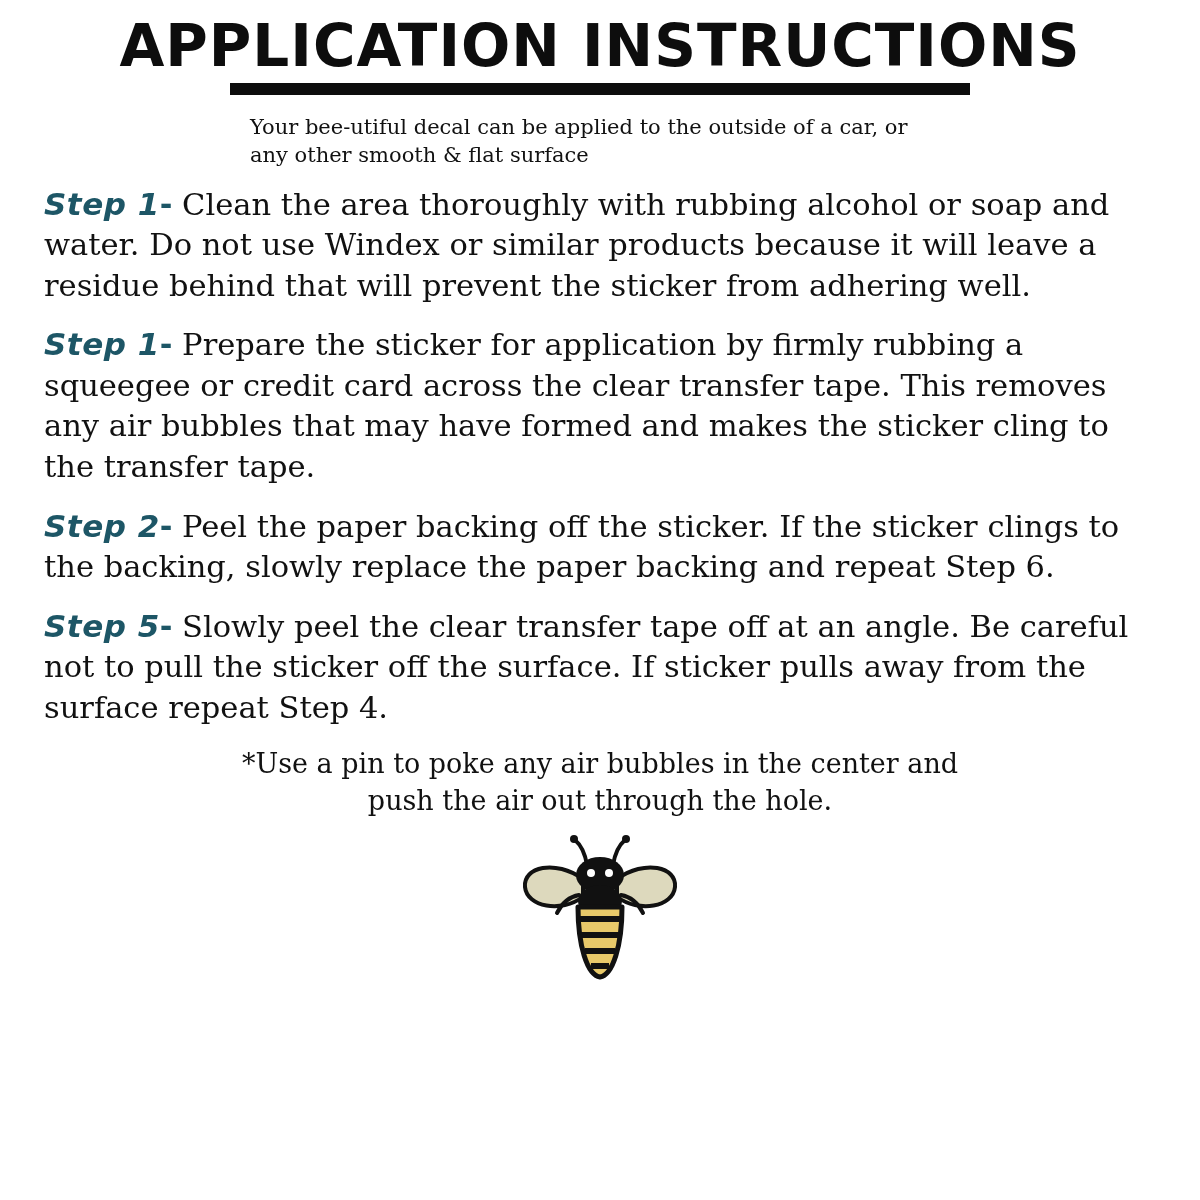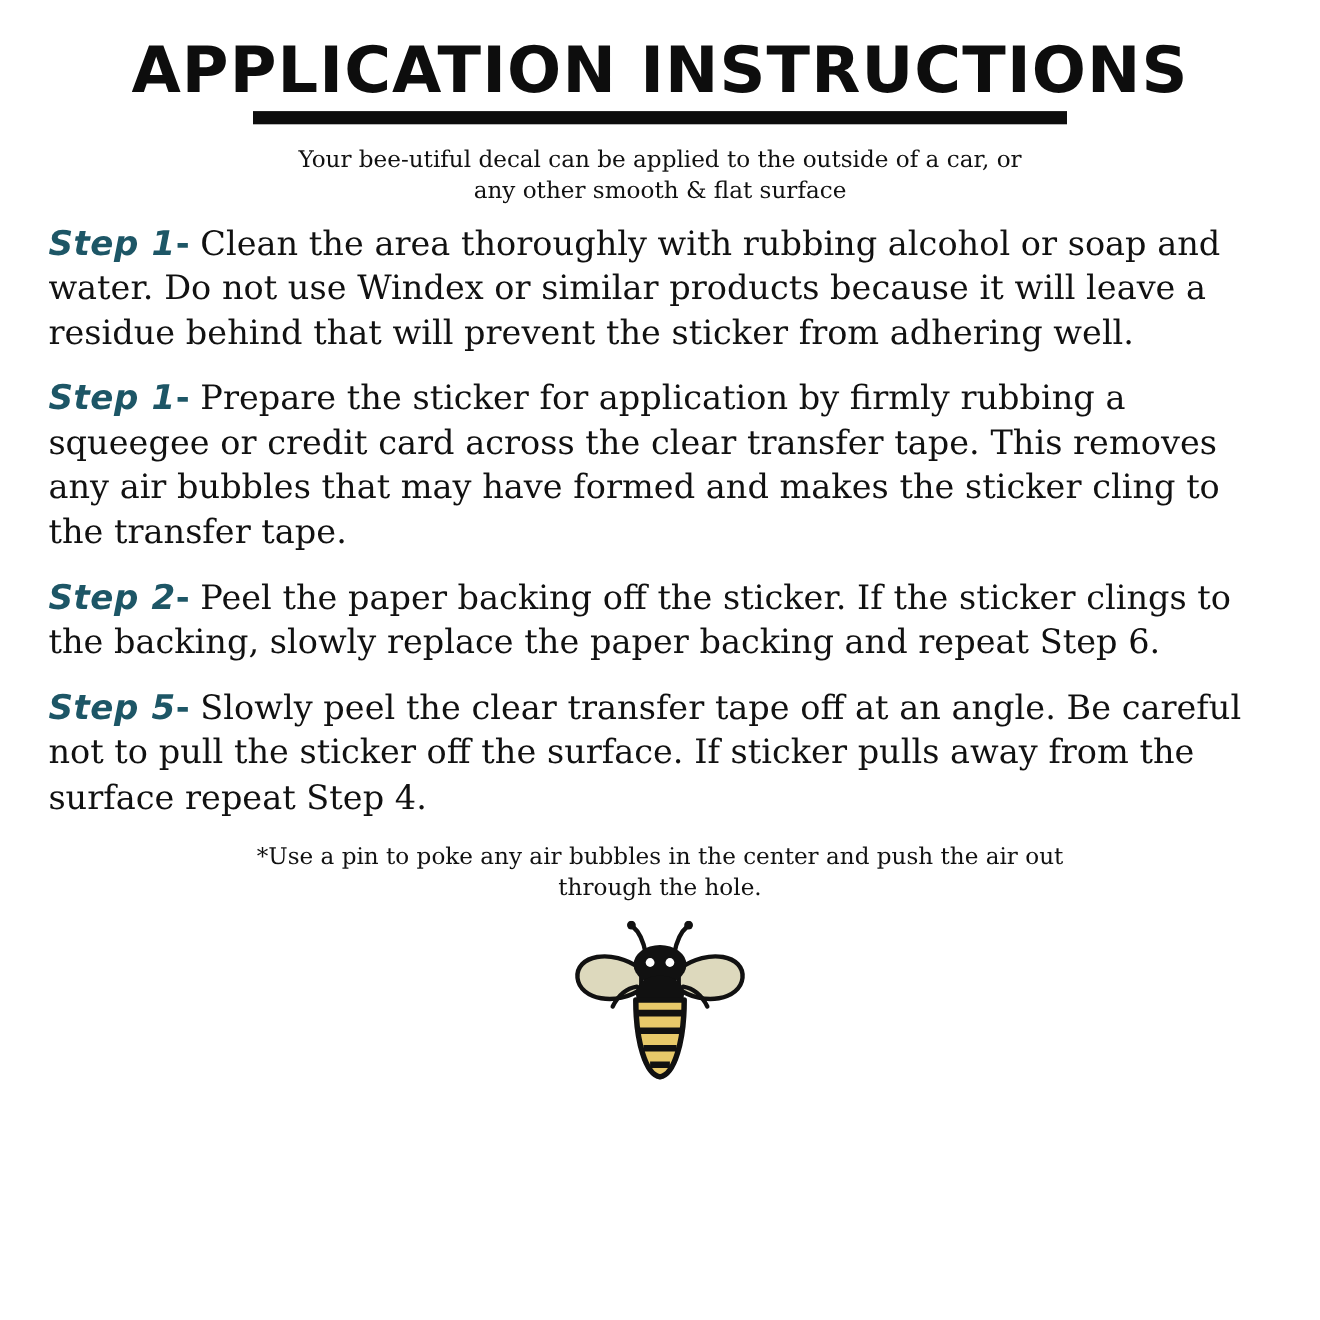--- a/index.html
+++ b/index.html
@@ -12,42 +12,41 @@
     height: 1200px;
     font-family: "DejaVu Serif", serif;
     color: #111111;
     overflow: hidden;
   }
   .page {
     position: relative;
     width: 1200px;
     height: 1200px;
     box-sizing: border-box;
-    padding: 22px 40px 0 40px;
+    padding: 4px 40px 0 40px;
   }
   .title {
     text-align: center;
     font-family: "DejaVu Sans", sans-serif;
     font-weight: 700;
     font-size: 58px;
     letter-spacing: 1px;
     color: #0d0d0d;
     line-height: 1.05;
     margin: 12px 0 0 0;
     padding: 0 10px;
     text-transform: uppercase;
   }
   .title-rule {
     width: 740px;
     height: 12px;
     background: #0d0d0d;
     margin: 6px auto 0 auto;
   }
   .subtitle {
-    text-align: center;
     font-family: "DejaVu Serif", serif;
     font-size: 21px;
     line-height: 1.35;
     color: #111111;
     margin: 18px auto 0 auto;
     width: 700px;
   }
   .steps {
     margin: 14px 0 0 0;
     padding: 0 0 0 0;
@@ -70,21 +69,21 @@
     font-style: italic;
   }
   .step-dash {
     color: #1d5666;
     font-family: "DejaVu Sans", sans-serif;
     font-weight: 700;
   }
   .footnote {
     text-align: center;
     font-family: "DejaVu Serif", serif;
-    font-size: 21px;
+    font-size: 27px;
     line-height: 1.35;
     color: #111111;
     margin: 6px auto 0 auto;
     width: 790px;
   }
   .bee-wrap {
     display: flex;
     justify-content: center;
     align-items: flex-start;
     margin-top: 16px;

